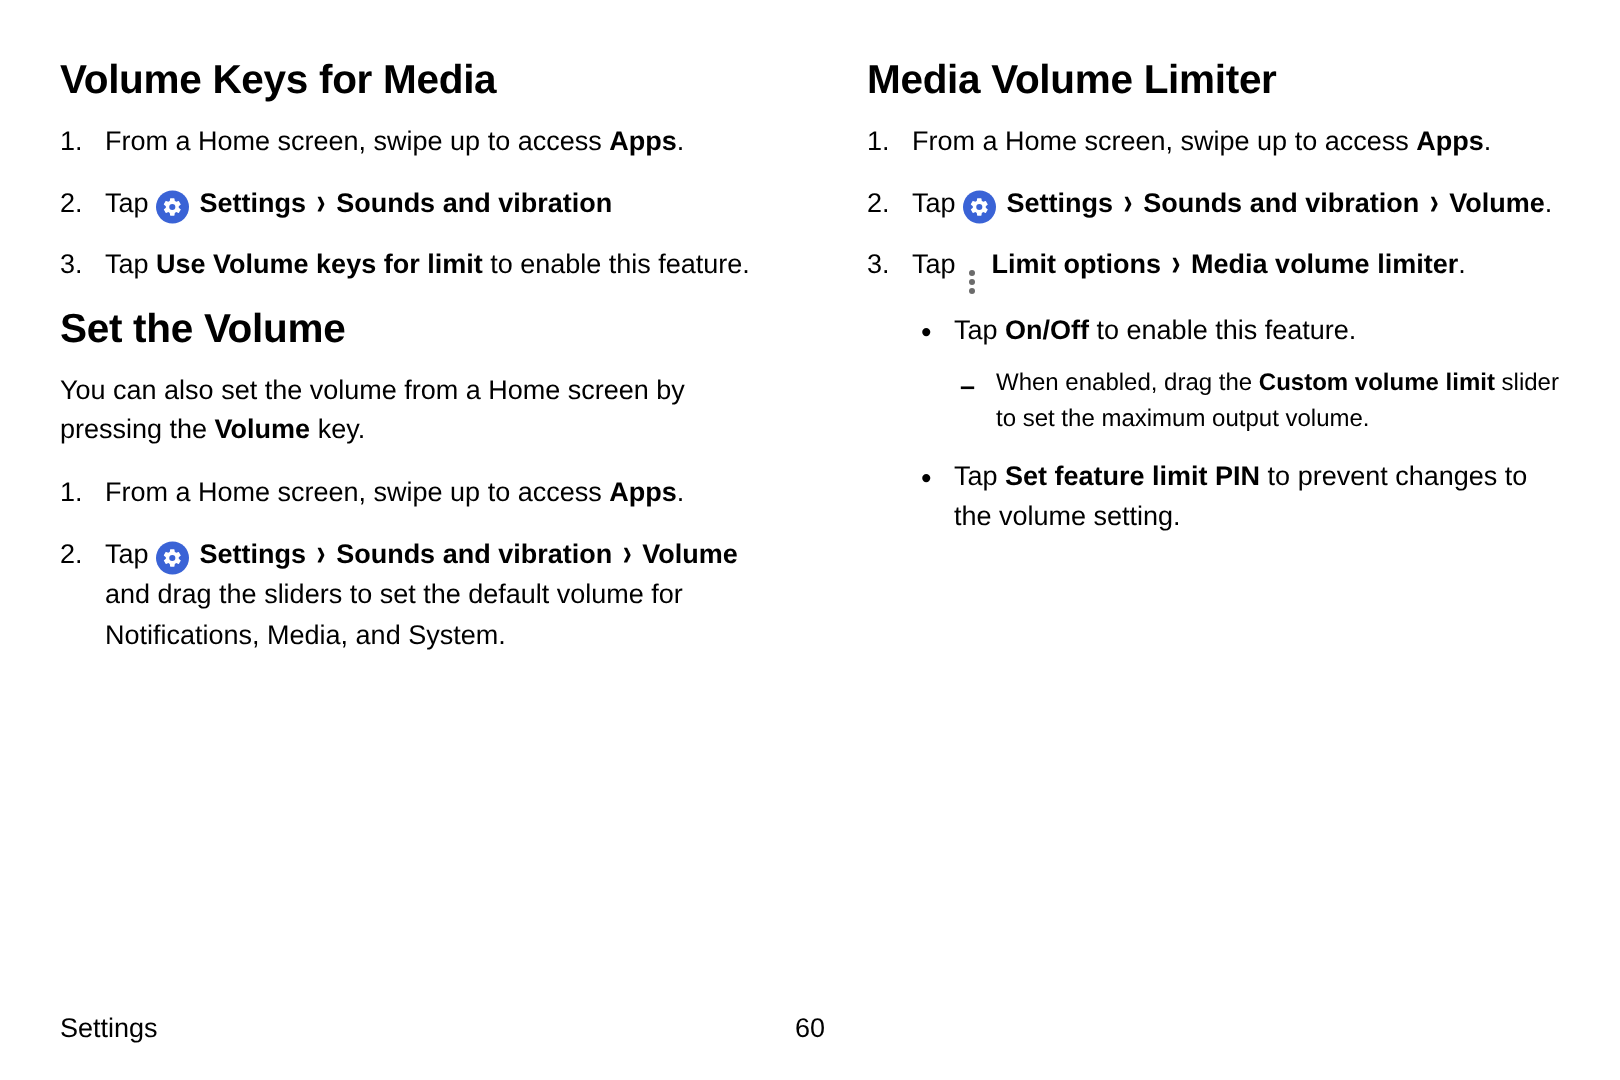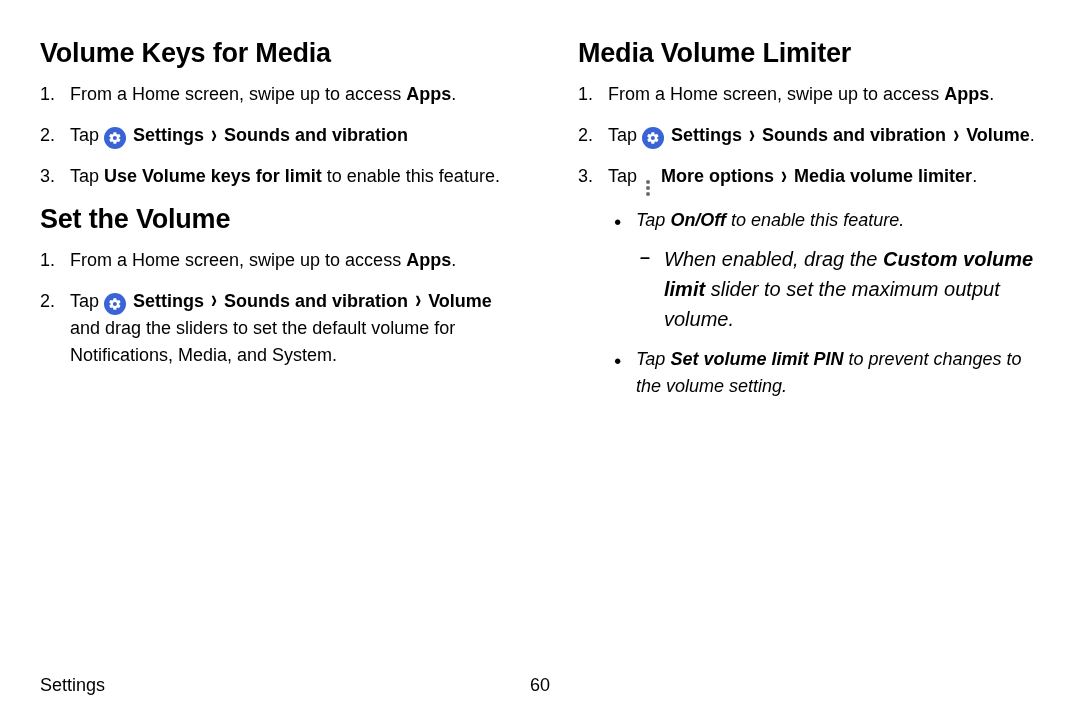--- a/index.html
+++ b/index.html
@@ -57,36 +57,35 @@
       list-style: none;
       padding-left: 0;
       margin-top: 10px;
     }
     ul.bullets > li {
       font-size: 18px;
       line-height: 1.5;
       padding-left: 28px;
       position: relative;
       margin-bottom: 12px;
-      font-style: italic;
     }
     ul.bullets > li::before {
       content: "•";
       position: absolute;
       left: 6px;
       top: 0;
       font-size: 20px;
     }
     ul.dash {
       list-style: none;
       padding-left: 0;
       margin-top: 10px;
     }
     ul.dash > li {
-      font-size: 20px;
+      font-size: 16px;
       line-height: 1.5;
       padding-left: 28px;
       position: relative;
       margin-bottom: 12px;
     }
     ul.dash > li::before {
       content: "–";
       position: absolute;
       left: 4px;
       top: 0;
@@ -160,20 +159,23 @@
             </svg>
           </span>
         <b>Settings</b> <b class="chev">›</b> <b>Sounds and vibration</b>
       </li>
       <li>
         <span>Tap </span><b>Use Volume keys for limit</b><span> to enable this feature.</span>
       </li>
     </ol>
 
     <h2 class="second">Set the Volume</h2>
+    <p class="intro">
+      <span>You can also set the volume from a Home screen by pressing the </span><b>Volume</b><span> key.</span>
+    </p>
     <ol>
       <li>
         <span>From a Home screen, swipe up to access </span><b>Apps</b><span>.</span>
       </li>
       <li>
         <span>Tap </span><span class="gear-icon">
             <svg width="14" height="14" viewBox="0 0 24 24">
               <path fill="#fff" d="M19.14,12.94a7,7,0,0,0,.05-.94,7,7,0,0,0-.05-.94l2.11-1.65a.5.5,0,0,0,.12-.64l-2-3.46a.5.5,0,0,0-.6-.22l-2.49,1a7,7,0,0,0-1.63-.94l-.38-2.65A.5.5,0,0,0,13.77,2H9.77a.5.5,0,0,0-.49.42L8.9,5.07a7,7,0,0,0-1.63.94l-2.49-1a.5.5,0,0,0-.6.22l-2,3.46a.5.5,0,0,0,.12.64L4.41,11a7,7,0,0,0,0,1.88L2.3,14.53a.5.5,0,0,0-.12.64l2,3.46a.5.5,0,0,0,.6.22l2.49-1a7,7,0,0,0,1.63.94l.38,2.65a.5.5,0,0,0,.49.42h4a.5.5,0,0,0,.49-.42l.38-2.65a7,7,0,0,0,1.63-.94l2.49,1a.5.5,0,0,0,.6-.22l2-3.46a.5.5,0,0,0-.12-.64ZM11.77,15.5A3.5,3.5,0,1,1,15.27,12,3.5,3.5,0,0,1,11.77,15.5Z"></path>
             </svg>
           </span>
@@ -195,33 +197,33 @@
             </svg>
           </span>
         <b>Settings</b> <b class="chev">›</b> <b>Sounds and vibration</b> <b class="chev">›</b> <b>Volume</b><span>.</span>
       </li>
       <li>
         <span>Tap </span><span class="more-icon">
             <span></span>
             <span></span>
             <span></span>
           </span>
-        <b>More options</b> <b class="chev">›</b> <b>Media volume limiter</b><span>.</span>
+        <b>Limit options</b> <b class="chev">›</b> <b>Media volume limiter</b><span>.</span>
 
         <ul class="bullets">
           <li>
             <span>Tap </span><b>On/Off</b><span> to enable this feature.</span>
             <ul class="dash">
               <li>
                 <span>When enabled, drag the </span><b>Custom volume limit</b><span> slider to set the maximum output volume.</span>
               </li>
             </ul>
           </li>
           <li>
-            <span>Tap </span><b>Set volume limit PIN</b><span> to prevent changes to the volume setting.</span>
+            <span>Tap </span><b>Set feature limit PIN</b><span> to prevent changes to the volume setting.</span>
           </li>
         </ul>
       </li>
     </ol>
   </div>
 </div>
 
 <div class="footer">
   <span>Settings</span>
   <span class="pagenum">60</span>

